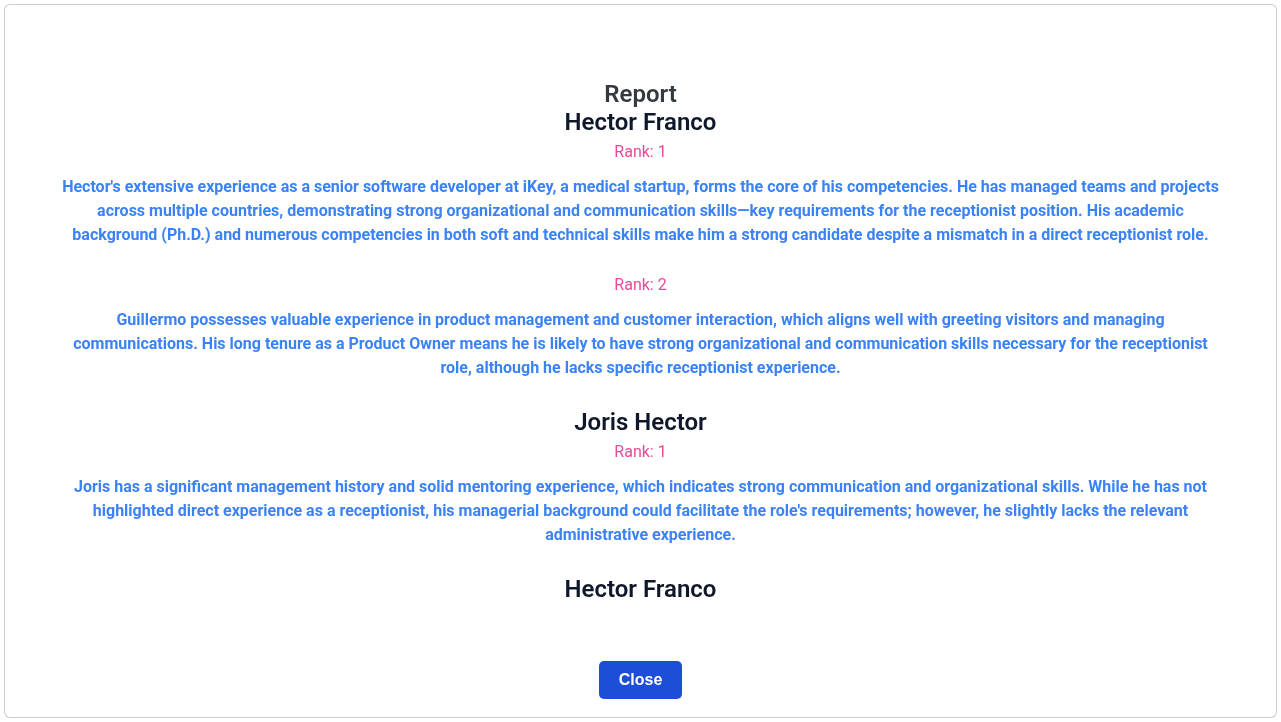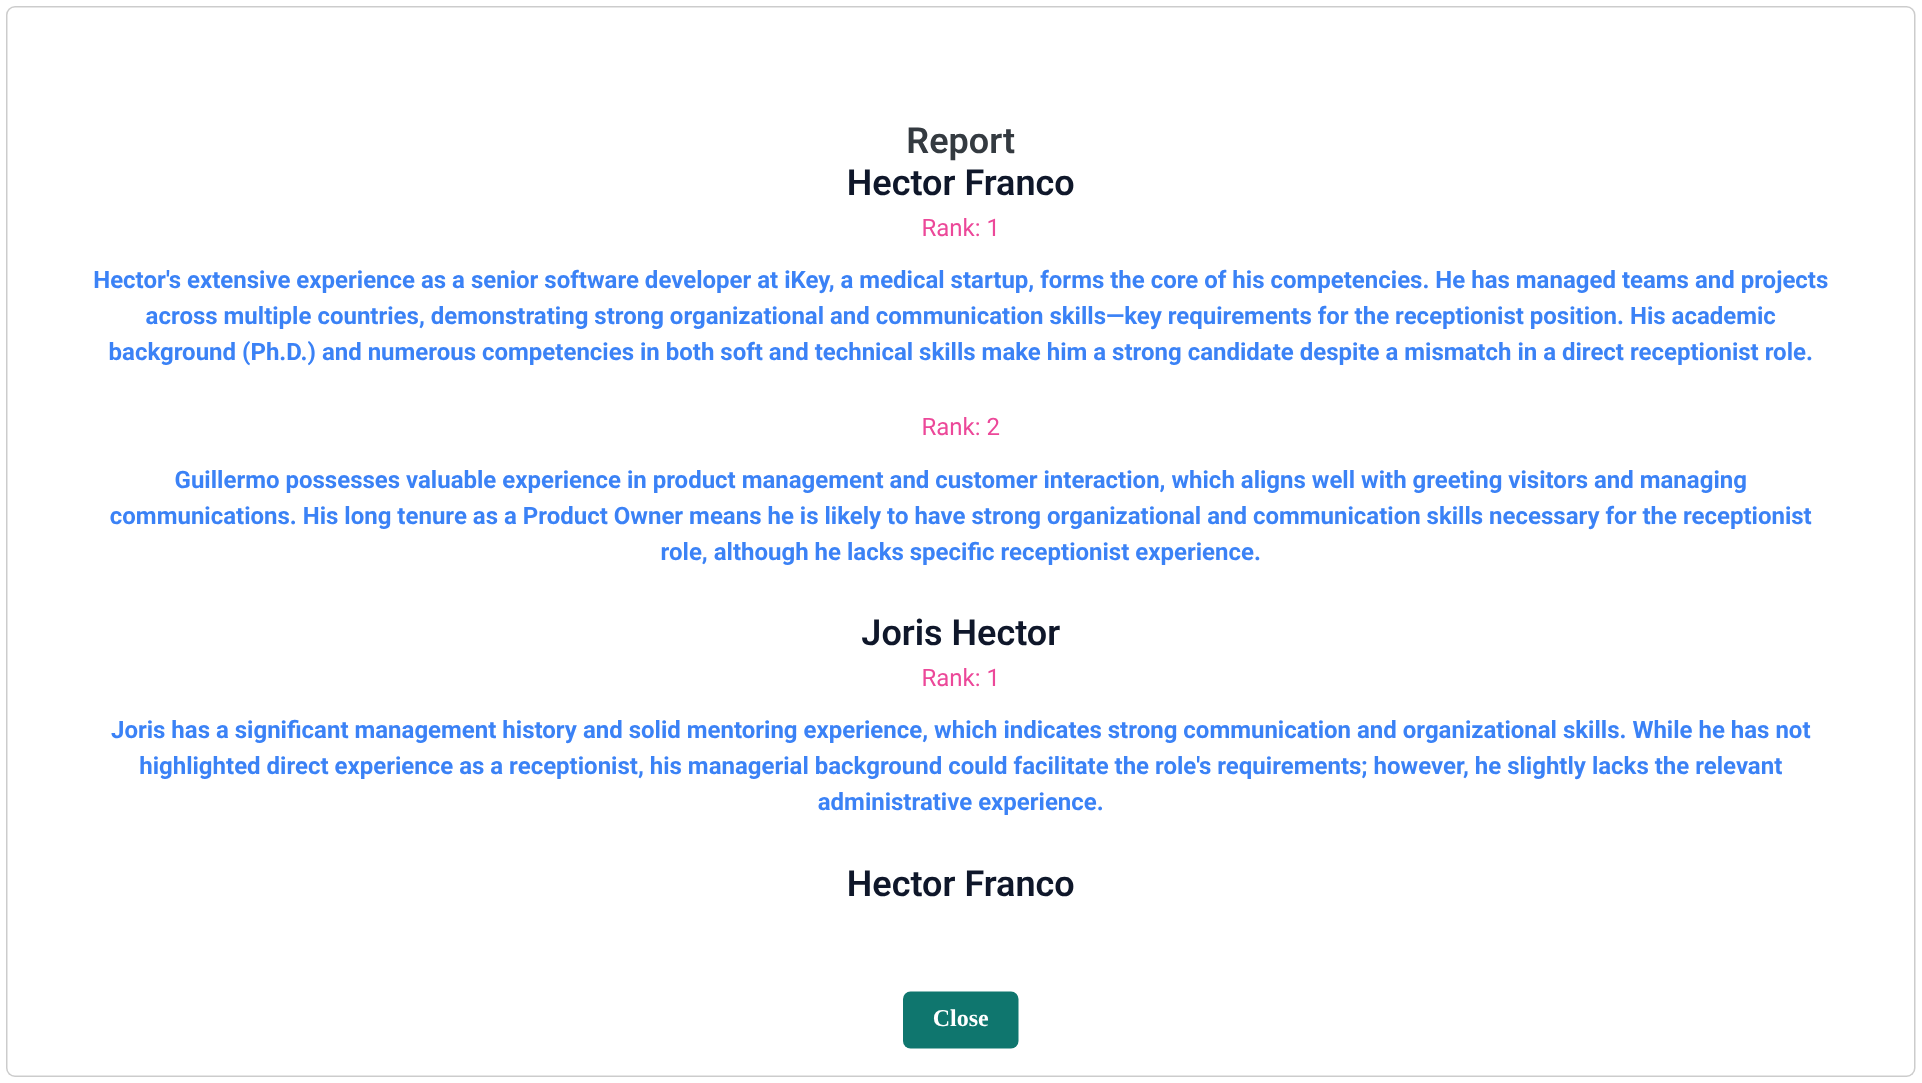--- a/index.html
+++ b/index.html
@@ -72,29 +72,29 @@
       color: #3b82f6;
       padding: 0 4px;
       font-weight: bold;
     }
     .modal-footer {
       padding: 14px 0 18px 0;
       text-align: center;
       flex-shrink: 0;
     }
     .close-btn {
-      background-color: #0f766e;
+      background-color: #1d4ed8;
       color: #ffffff;
       border: none;
       border-radius: 5px;
       padding: 10px 20px;
       font-size: 16px;
       font-weight: 600;
       cursor: pointer;
-      font-family: Liberation Serif, serif;
+      font-family: Liberation Sans, sans-serif;
     }
   </style>
 </head>
 <body>
 
 <div class="modal-container">
   <div class="modal-body">
     <h2 class="report-title">Report</h2>
     <div id="candidates-container">
         <div class="candidate-block">

